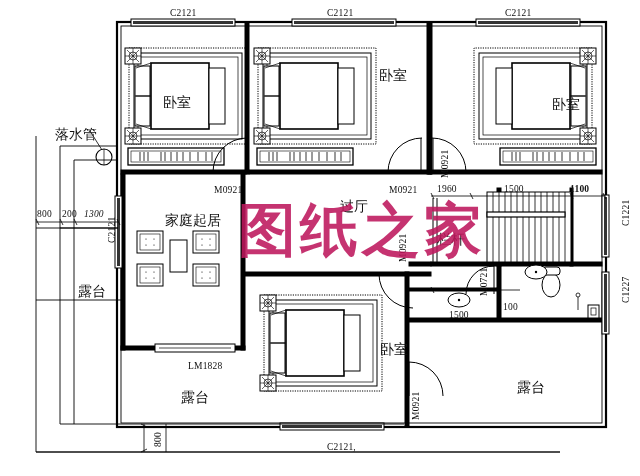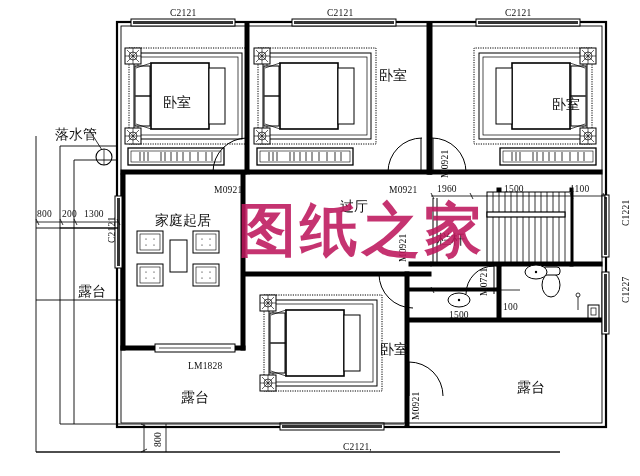--- a/index.html
+++ b/index.html
@@ -274,48 +274,48 @@
     <line x1="144" y1="424" x2="144" y2="452"></line>
     <path d="M141 424 L147 427 M141 452 L147 449"></path>
     <line x1="166" y1="424" x2="166" y2="452"></line>
   </g>
 </svg>
 
 <div class="lbl cn" style="left:163px;top:95px;">卧室</div>
 <div class="lbl cn" style="left:379px;top:68px;">卧室</div>
 <div class="lbl cn" style="left:552px;top:97px;">卧室</div>
 <div class="lbl cn" style="left:380px;top:342px;">卧室</div>
-<div class="lbl cn" style="left:155px;top:213px;">家庭起居</div>
+<div class="lbl cn" style="left:165px;top:213px;">家庭起居</div>
 <div class="lbl cn" style="left:340px;top:199px;">过厅</div>
 <div class="lbl cn" style="left:78px;top:284px;">露台</div>
 <div class="lbl cn" style="left:181px;top:390px;">露台</div>
 <div class="lbl cn" style="left:517px;top:380px;">露台</div>
 
 <div class="lbl cn" style="left:55px;top:127px;">落水管</div>
 <div class="lbl cn" style="left:437px;top:232px;">栏杆</div>
 
 <div class="lbl code" style="left:170px;top:9px;">C2121</div>
 <div class="lbl code" style="left:327px;top:9px;">C2121</div>
 <div class="lbl code" style="left:505px;top:9px;">C2121</div>
 <div class="lbl code rot90" style="left:108px;top:243px;">C2121</div>
 <div class="lbl code rot90" style="left:622px;top:226px;">C1221</div>
 <div class="lbl code rot90" style="left:622px;top:303px;">C1227</div>
-<div class="lbl code" style="left:327px;top:443px;margin-left:16px;">C2121,</div>
+<div class="lbl code" style="left:327px;top:443px;">C2121,</div>
 
 <div class="lbl code" style="left:214px;top:186px;">M0921</div>
 <div class="lbl code" style="left:389px;top:186px;">M0921</div>
 <div class="lbl code rot90" style="left:441px;top:178px;">M0921</div>
 <div class="lbl code rot90" style="left:399px;top:262px;">M0921</div>
 <div class="lbl code rot90" style="left:412px;top:420px;">M0921</div>
 <div class="lbl code rot90" style="left:480px;top:296px;">M0721</div>
 <div class="lbl code" style="left:188px;top:362px;">LM1828</div>
 
 <div class="lbl dim" style="left:37px;top:210px;">800</div>
 <div class="lbl dim" style="left:62px;top:210px;">200</div>
-<div class="lbl dim" style="left:84px;top:210px;">1300</div>
+<div class="lbl dim" style="left:84px;top:210px;font-style:italic;">1300</div>
 <div class="lbl dim" style="left:437px;top:185px;">1960</div>
 <div class="lbl dim" style="left:504px;top:185px;">1500</div>
-<div class="lbl dim" style="left:570px;top:185px;">1100</div>
+<div class="lbl dim" style="left:570px;top:185px;font-weight:bold;">1100</div>
 <div class="lbl dim" style="left:449px;top:311px;">1500</div>
 <div class="lbl dim" style="left:503px;top:303px;text-align:right;">100</div>
 <div class="lbl dim rot90" style="left:154px;top:447px;">800</div>
 
 <div class="wm">图纸之家</div>
 
 </body></html>

